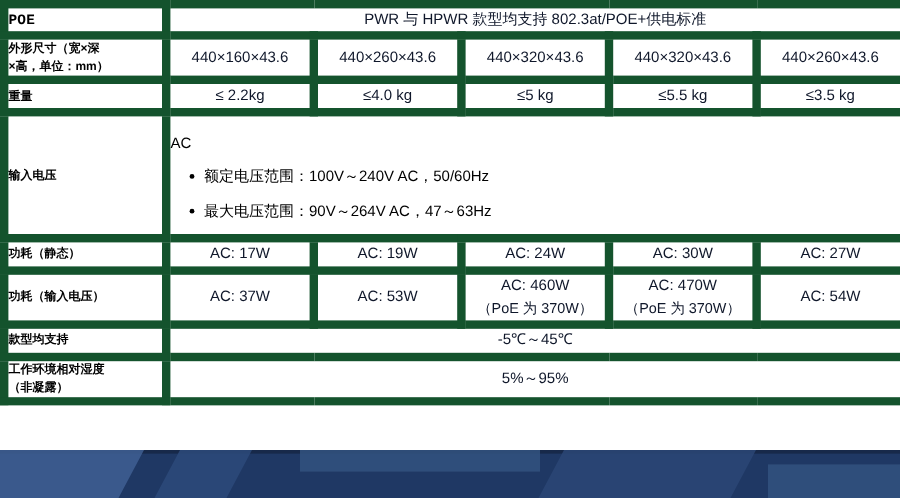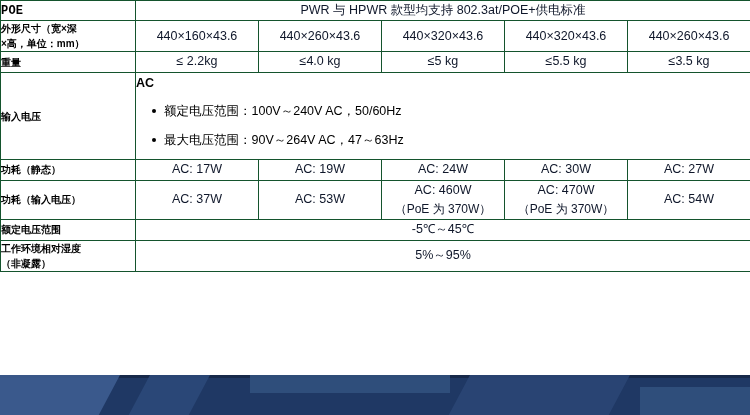--- a/index.html
+++ b/index.html
@@ -20,21 +20,21 @@
     height: 415px;
     background: #ffffff;
   }
   table.spec {
     border-collapse: collapse;
     width: 750px;
     table-layout: fixed;
     font-size: 12.5px;
   }
   table.spec td {
-    border: 1px solid #14532d;
+    border: 7px solid #14532d;
     padding: 0;
     vertical-align: middle;
     background: #ffffff;
   }
   td.label {
     width: 135px;
     padding: 6px 6px 6px 8px;
     font-weight: bold;
     font-size: 10px;
     line-height: 1.5;
@@ -76,23 +76,22 @@
     content: "";
     position: absolute;
     left: 0;
     top: 8px;
     width: 4px;
     height: 4px;
     border-radius: 50%;
     background: #000;
   }
   .ac-head {
-    margin: 0 0 1px 0;
+    margin: 12px 0 1px 0;
     line-height: 1.6;
-    font-weight: bold;
   }
   .sub {
     display: block;
     font-size: 12px;
     line-height: 1.6;
   }
   
   .band {
     position: absolute;
     left: 0;
@@ -197,21 +196,21 @@
         <td class="val">
           <span>AC: 470W</span>
           <span class="sub">（PoE 为 370W）</span>
         </td>
         <td class="val">
           <span>AC: 54W</span>
         </td>
       </tr>
 
       <tr>
-        <td class="label">额定电压范围</td>
+        <td class="label">款型均支持</td>
         <td class="val" colspan="5">-5℃～45℃</td>
       </tr>
 
       <tr>
         <td class="label">
           <span>工作环境相对湿度</span><br>
           <span>（非凝露）</span>
         </td>
         <td class="val" colspan="5">5%～95%</td>
       </tr>

